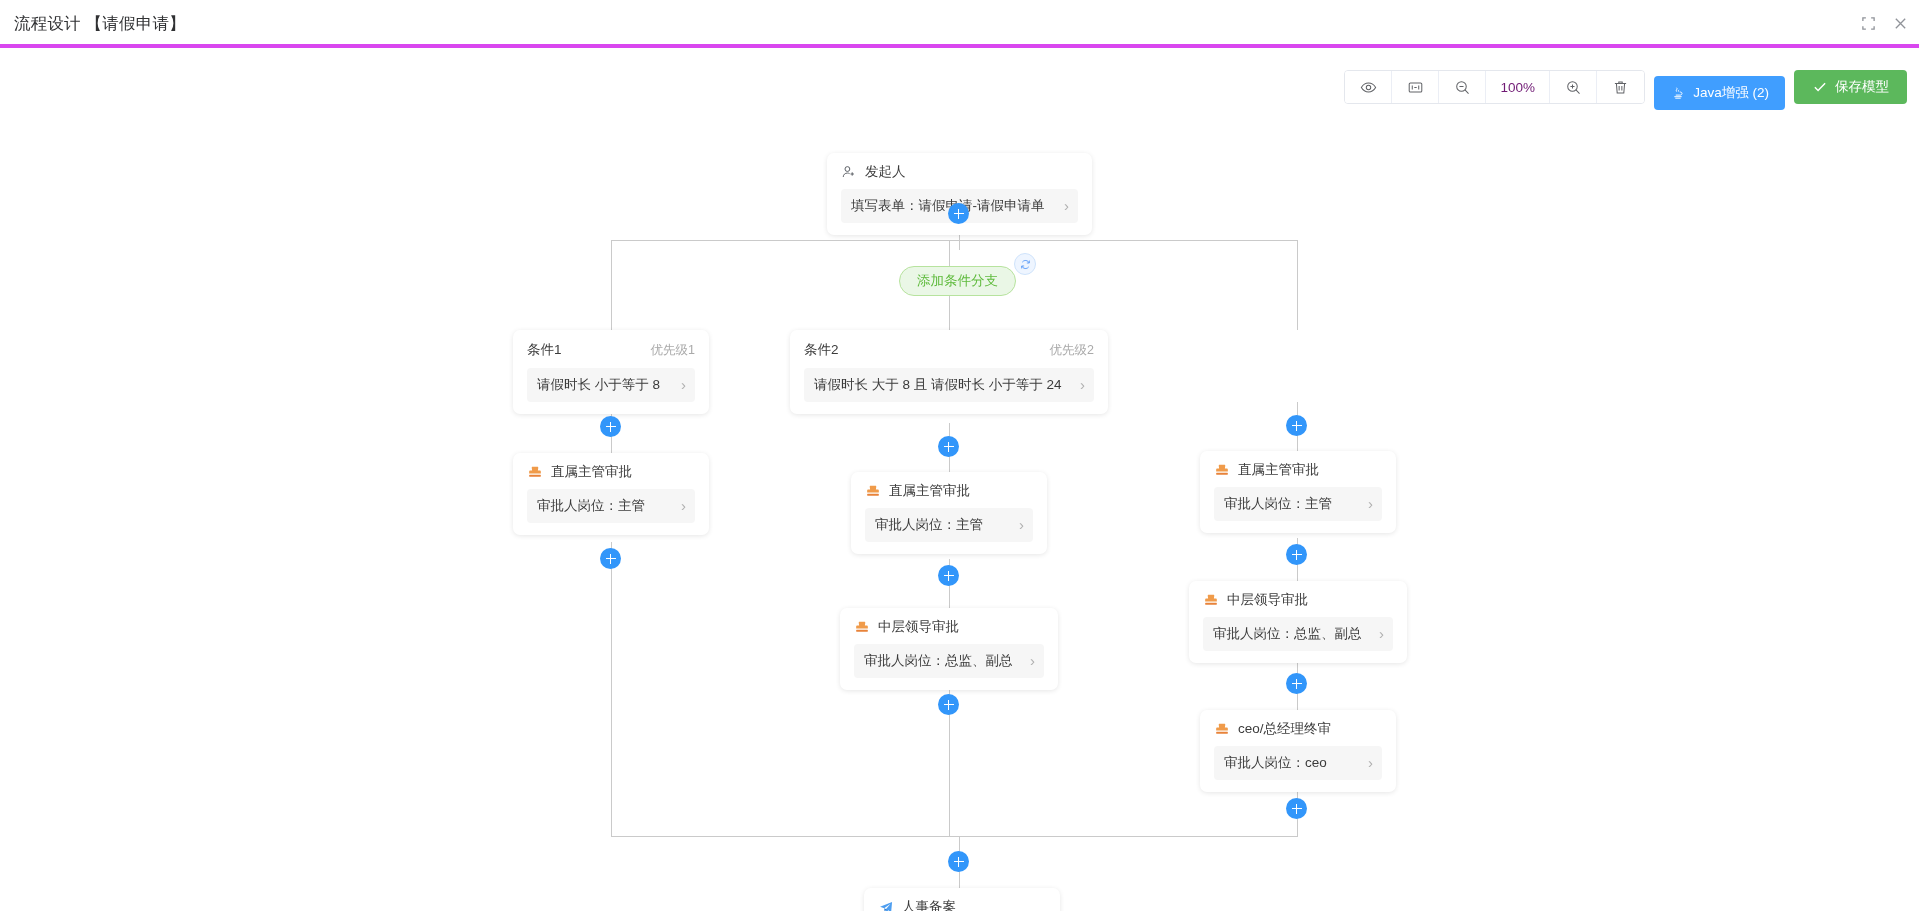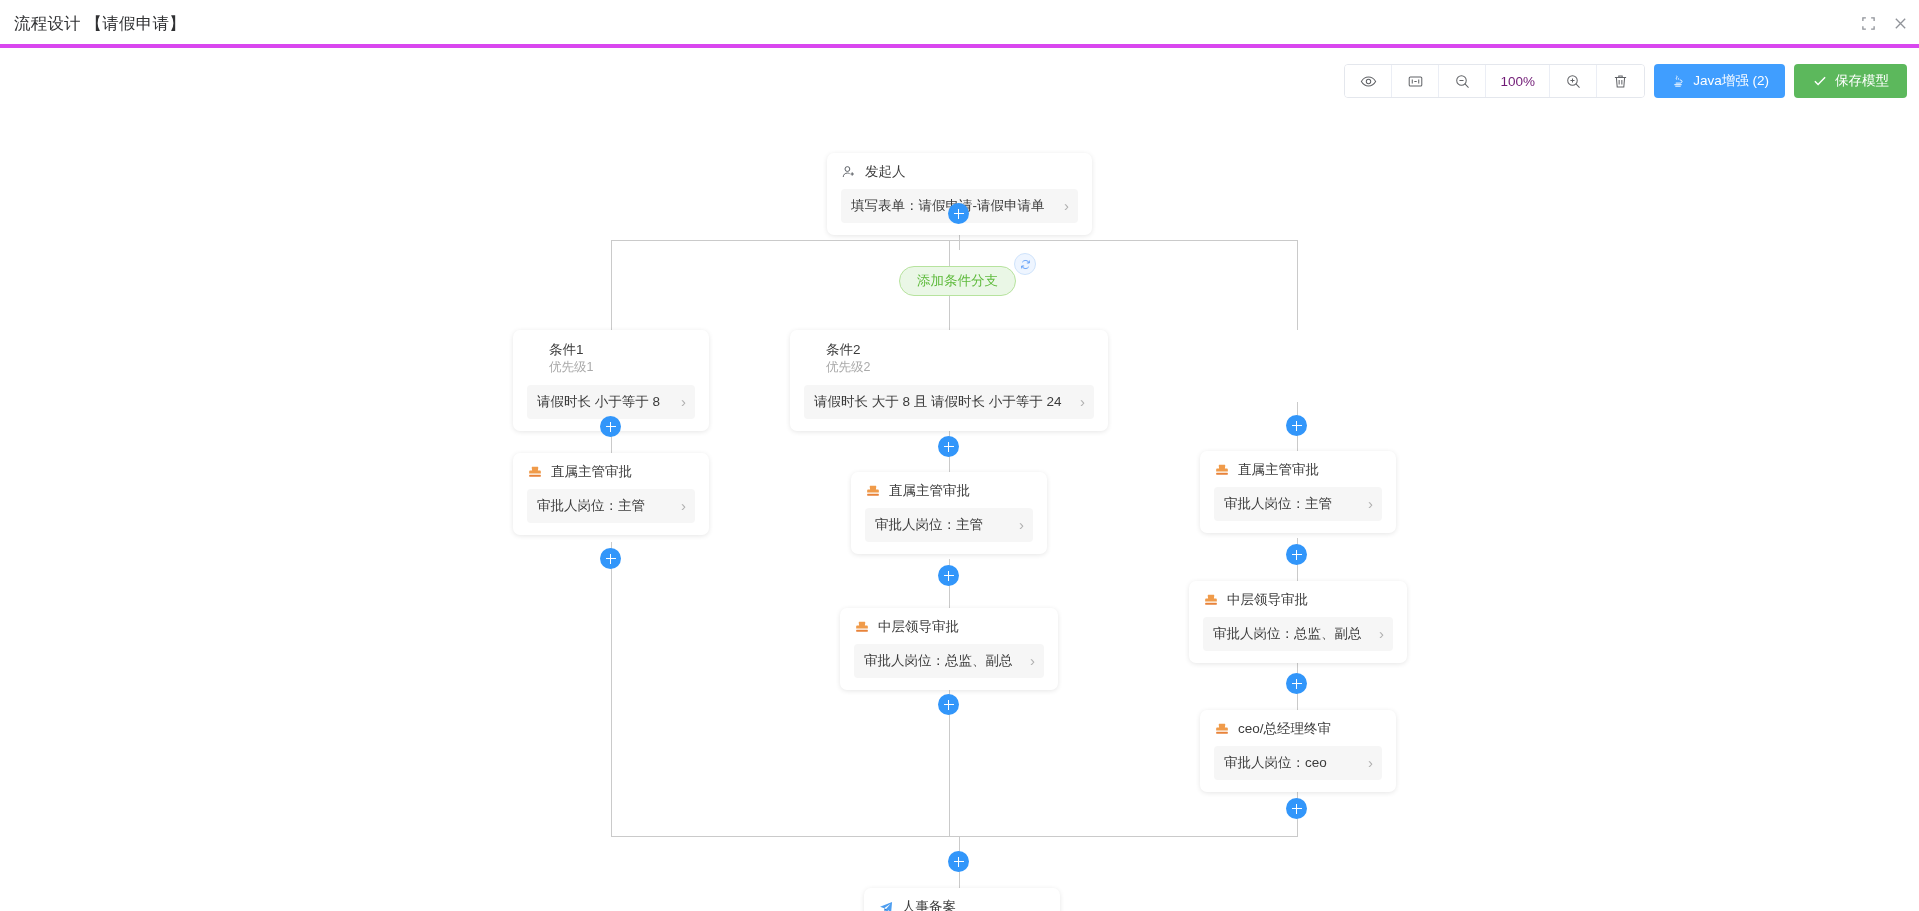--- a/index.html
+++ b/index.html
@@ -45,20 +45,21 @@
   .tool-btn svg { display: block; }
   .tool-zoomval {
     min-width: 64px; height: 34px; display: flex; align-items: center; justify-content: center;
     font-size: 13.5px; color: #701a75; border-right: 1px solid #ebeef5; user-select: none;
   }
   .btn-primary {
     height: 34px; background: #409eff; color: #fff;
     border-radius: 4px; display: flex; align-items: center; gap: 7px;
     padding: 0 16px; font-size: 13.5px; cursor: pointer; border: none;
     font-family: inherit;
+    margin-top: 12px;
   }
   .btn-success {
     height: 34px; background: #5cb85c; color: #fff;
     border-radius: 4px; display: flex; align-items: center; gap: 7px;
     padding: 0 18px; font-size: 13.5px; cursor: pointer; border: none;
     font-family: inherit;
     justify-content: center;
   }
   .btn-primary svg, .btn-success svg { display: block; }
 
@@ -94,21 +95,20 @@
     display: flex; align-items: center; gap: 6px;
     line-height: 1.45;
   }
   .node-body .txt { flex: 1 1 auto; }
   .chev { flex: none; color: #b0b0b0; font-size: 15px; line-height: 1; }
 
   
   .cond-head {
     display: flex; align-items: baseline; justify-content: space-between;
     margin-bottom: 9px;
-    flex-direction: column;
   }
   .cond-title { font-size: 13.5px; color: #3b3b3b; }
   .cond-prio { font-size: 12.5px; color: #aaaaaa; margin-left: 22px; }
   .cond-default-body {
     font-size: 13.5px; color: #b0b0b0; padding: 3px 1px 4px 1px;
   }
 
   
   .plus {
     position: absolute; width: 21px; height: 21px; border-radius: 50%;

